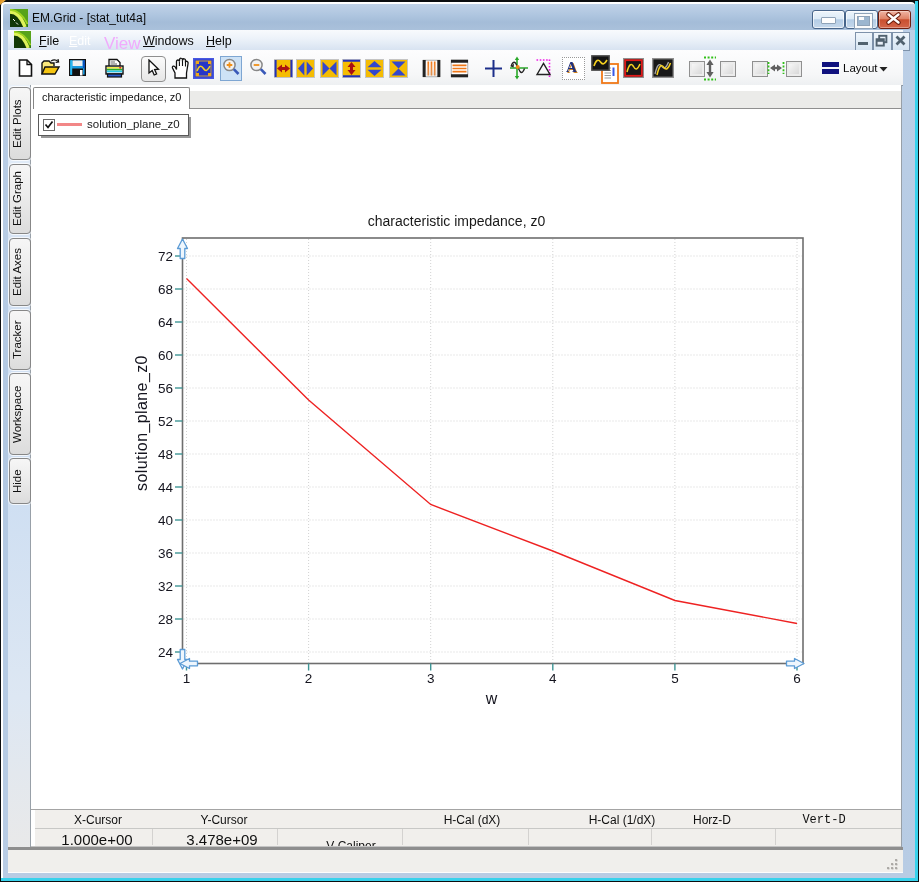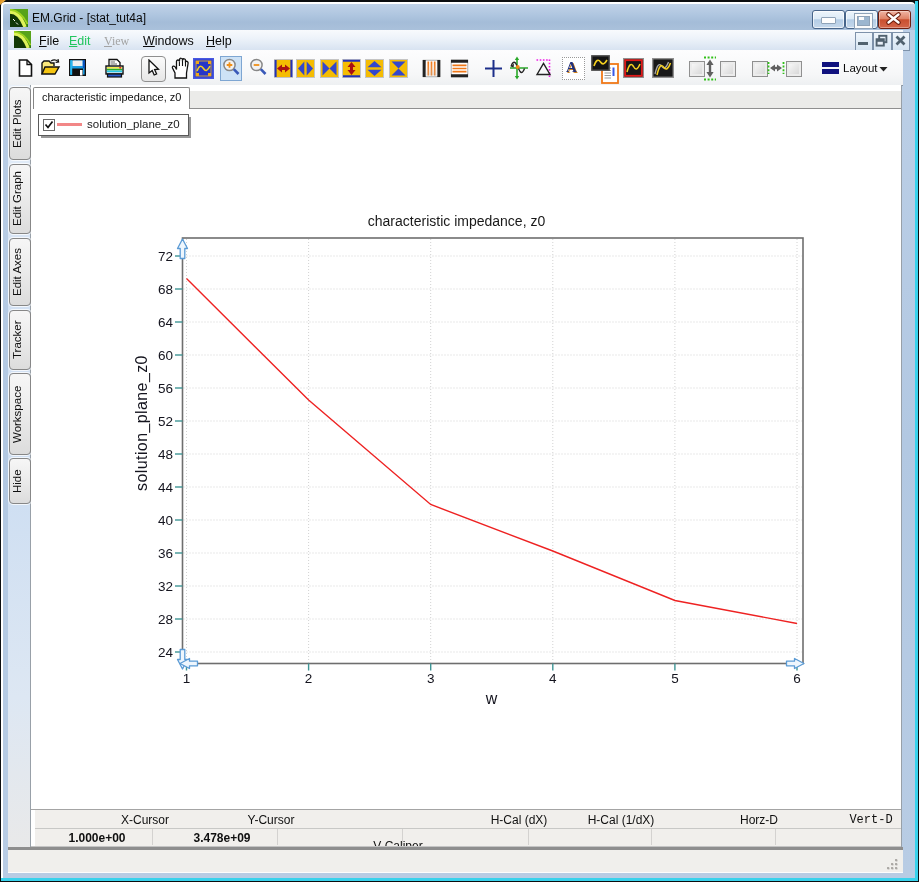--- a/index.html
+++ b/index.html
@@ -1,21 +1,21 @@
 <!DOCTYPE html>
 <html><head><meta charset="utf-8">
 <style>
 html,body{margin:0;padding:0;width:919px;height:882px;overflow:hidden;background:#0c0e10;font-family:"Liberation Sans",sans-serif;}
 .a{position:absolute;}
 .tbtn{position:absolute;top:10px;height:17px;width:31px;border-radius:3px;}
 .mbtn{position:absolute;top:31.5px;height:17px;width:16.5px;border:1.2px solid #7e92aa;background:linear-gradient(180deg,#f0f6fb 0%,#e2edf7 50%,#d5e4f2 100%);}
 .vtab{position:absolute;left:9px;width:20px;border:1px solid #878787;border-radius:4px;background:linear-gradient(180deg,#f6f6f6 0%,#ececec 45%,#dcdcdc 100%);box-shadow:0 0 0 1px rgba(255,255,255,.75);}
 .vtab span{position:absolute;left:1px;top:0;width:17px;height:100%;writing-mode:vertical-rl;transform:rotate(180deg);text-align:center;font-size:11.5px;color:#101010;letter-spacing:0px;}
-.hcell{position:absolute;top:813px;font-size:12px;color:#101010;text-align:center;width:124px;padding-left:47px;}
-.dcell{position:absolute;top:831px;font-size:12px;color:#101010;text-align:center;width:110px;font-weight:bold;}
+.hcell{position:absolute;top:813px;font-size:12px;color:#101010;text-align:center;width:124px;}
+.dcell{position:absolute;top:831px;font-size:15px;color:#101010;text-align:center;width:110px;}
 </style></head>
 <body>
 
 <div class="a" style="left:915px;top:1px;width:3px;height:880px;background:#38d2ec;"></div>
 <div class="a" style="left:1px;top:878px;width:917px;height:3px;background:#38d2ec;"></div>
 <div class="a" style="left:1px;top:2px;width:914px;height:876px;background:#ffffff;border-radius:4px 4px 0 0;"></div>
 <div class="a" style="left:3px;top:4px;width:912px;height:874px;background:linear-gradient(180deg,#bdd0e7 0%,#b2c8e2 50%,#b8cce4 100%);border-radius:3px 3px 0 0;"></div>
 
 <div class="a" style="left:3px;top:4px;width:912px;height:26px;background:linear-gradient(180deg,#c0d2e8 0%,#aec5df 45%,#a4bcd8 70%,#aac1db 100%);border-radius:3px 3px 0 0;"></div>
 <div class="a" style="left:32px;top:11px;font-size:12px;color:#0a0a0a;">EM.Grid - [stat_tut4a]</div>
@@ -41,22 +41,22 @@
 
 <div class="a" style="left:8px;top:30px;width:895px;height:20px;background:linear-gradient(180deg,#f8fafd 0%,#ecf2f9 45%,#d8e3f1 100%);"></div>
 <svg class="a" style="left:14px;top:31px;" width="17" height="17" viewBox="0 0 18 18">
  <rect width="18" height="18" fill="#2f7a10"></rect>
  <path d="M0,0 L18,0 L18,14 Q10,2 0,5 Z" fill="#57a31a"></path>
  <path d="M0,5 Q10,3 16,18 L0,18 Z" fill="#123806"></path>
  <path d="M-1,3 Q9,2 15,18" fill="none" stroke="#dff25a" stroke-width="3.4"></path>
  <path d="M-1,0.8 Q10,0.5 17.5,15" fill="none" stroke="#9fd41e" stroke-width="1.8"></path>
 </svg>
 <div class="a" style="left:39px;top:34px;font-size:12.5px;color:#0a0a0a;"><u>F</u>ile</div>
-<div class="a" style="left:69px;top:34px;font-size:12.5px;color:#22c55e;"><u>E</u>dit</div>
-<div class="a" style="left:104px;top:34px;font-size:12px;color:#a3a3a3;font-family:Liberation Serif, serif;"><u>V</u>iew</div>
+<div class="a" style="left:69px;top:34px;font-size:12.5px;color:#ffffff;"><u>E</u>dit</div>
+<div class="a" style="left:104px;top:34px;font-size:17px;color:#f0abfc;"><u>V</u>iew</div>
 <div class="a" style="left:143px;top:34px;font-size:12.5px;color:#0a0a0a;"><u>W</u>indows</div>
 <div class="a" style="left:206px;top:34px;font-size:12.5px;color:#0a0a0a;"><u>H</u>elp</div>
 <div class="mbtn" style="left:854.5px;"></div>
 <div class="a" style="left:858px;top:42px;width:9.5px;height:3px;background:#51626f;"></div>
 <div class="mbtn" style="left:873px;"></div>
 <svg class="a" style="left:873px;top:31.5px;" width="17" height="17" viewBox="0 0 17 17">
  <rect x="6.2" y="3.8" width="7.2" height="6.4" fill="none" stroke="#51626f" stroke-width="1.9"></rect>
  <rect x="3.6" y="7.2" width="7.2" height="6.4" fill="#e8eff7" stroke="#51626f" stroke-width="1.9"></rect>
  <rect x="4" y="7.6" width="6.4" height="2.2" fill="#51626f"></rect>
 </svg>
@@ -342,21 +342,21 @@
 <div class="a" style="left:152px;top:829px;width:1px;height:16px;background:#d4d2d0;"></div>
 <div class="a" style="left:277px;top:829px;width:1px;height:16px;background:#d4d2d0;"></div>
 <div class="a" style="left:402px;top:829px;width:1px;height:16px;background:#d4d2d0;"></div>
 <div class="a" style="left:528px;top:829px;width:1px;height:16px;background:#d4d2d0;"></div>
 <div class="a" style="left:651px;top:829px;width:1px;height:16px;background:#d4d2d0;"></div>
 <div class="a" style="left:775px;top:829px;width:1px;height:16px;background:#d4d2d0;"></div>
 <div class="hcell" style="left:36px;">X-Cursor</div>
 <div class="hcell" style="left:162px;">Y-Cursor</div>
 <div class="hcell" style="left:289px;margin-top:26px;">V-Caliper</div>
 <div class="hcell" style="left:410px;">H-Cal (dX)</div>
-<div class="hcell" style="left:512px;">H-Cal (1/dX)</div>
+<div class="hcell" style="left:560px;">H-Cal (1/dX)</div>
 <div class="hcell" style="left:650px;">Horz-D</div>
 <div class="hcell" style="left:762px;font-family:Liberation Mono, monospace;">Vert-D</div>
 <div class="dcell" style="left:42px;">1.000e+00</div>
 <div class="dcell" style="left:167px;">3.478e+09</div>
 
 <div class="a" style="left:30.5px;top:845.5px;width:870.5px;height:1.5px;background:#c4c4c4;"></div>
 <div class="a" style="left:8px;top:847px;width:895px;height:2.5px;background:#8e8e8e;"></div>
 <div class="a" style="left:8px;top:849.5px;width:895px;height:22.5px;background:#f0efec;"></div>
 <svg class="a" style="left:886px;top:858px;" width="13" height="13" viewBox="0 0 13 13">
  <g fill="#c8c6c3">

